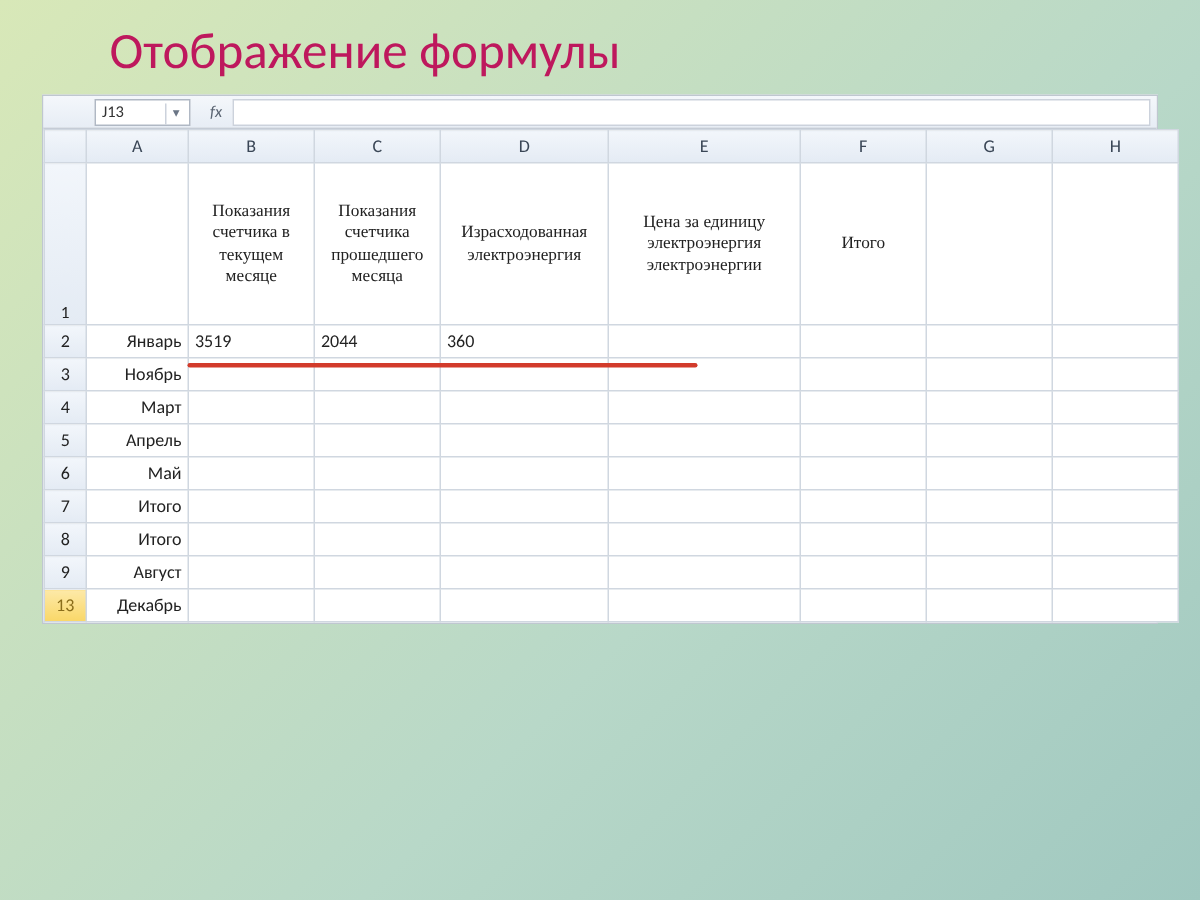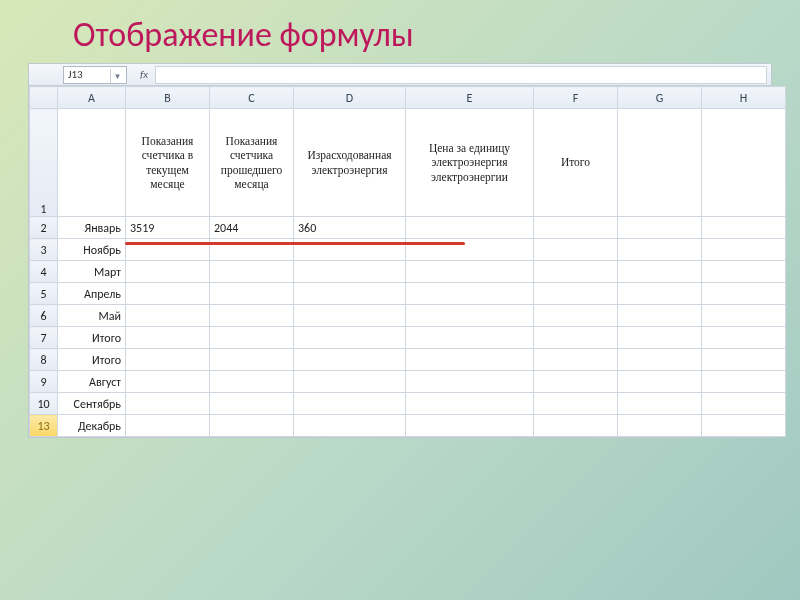--- a/index.html
+++ b/index.html
@@ -194,31 +194,20 @@
             <td class="rowhdr">9</td>
             <td class="textcell">Август</td>
             <td></td>
             <td></td>
             <td></td>
             <td></td>
             <td></td>
             <td></td>
             <td></td>
           </tr>
-          <tr>
-            <td class="rowhdr">10</td>
-            <td class="textcell">Сентябрь</td>
-            <td></td>
-            <td></td>
-            <td></td>
-            <td></td>
-            <td></td>
-            <td></td>
-            <td></td>
-          </tr>
           <tr class="sel">
             <td class="rowhdr">13</td>
             <td class="textcell">Декабрь</td>
             <td></td>
             <td></td>
             <td></td>
             <td></td>
             <td></td>
             <td></td>
             <td></td>

